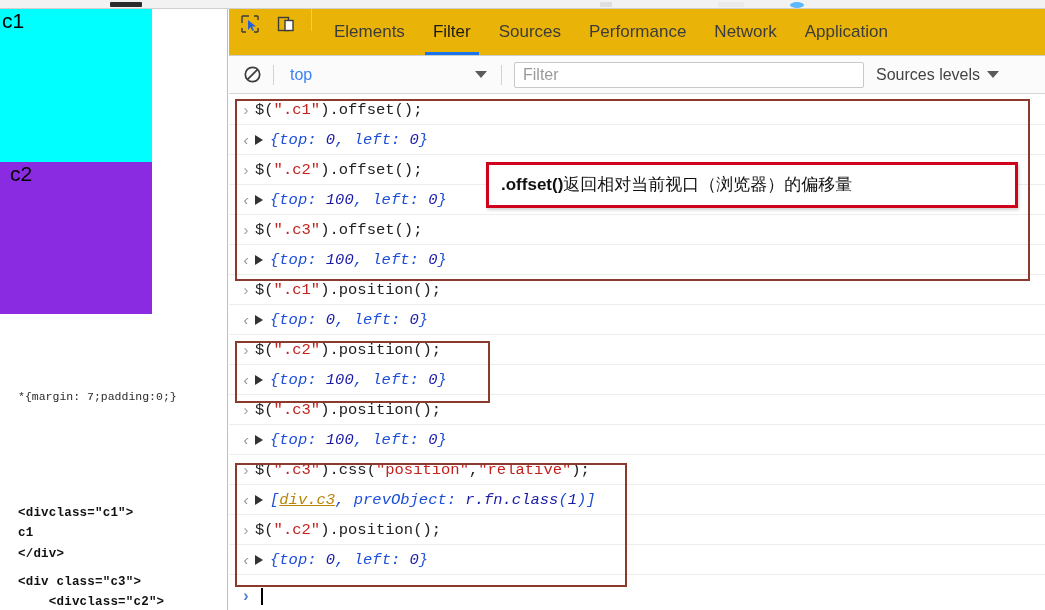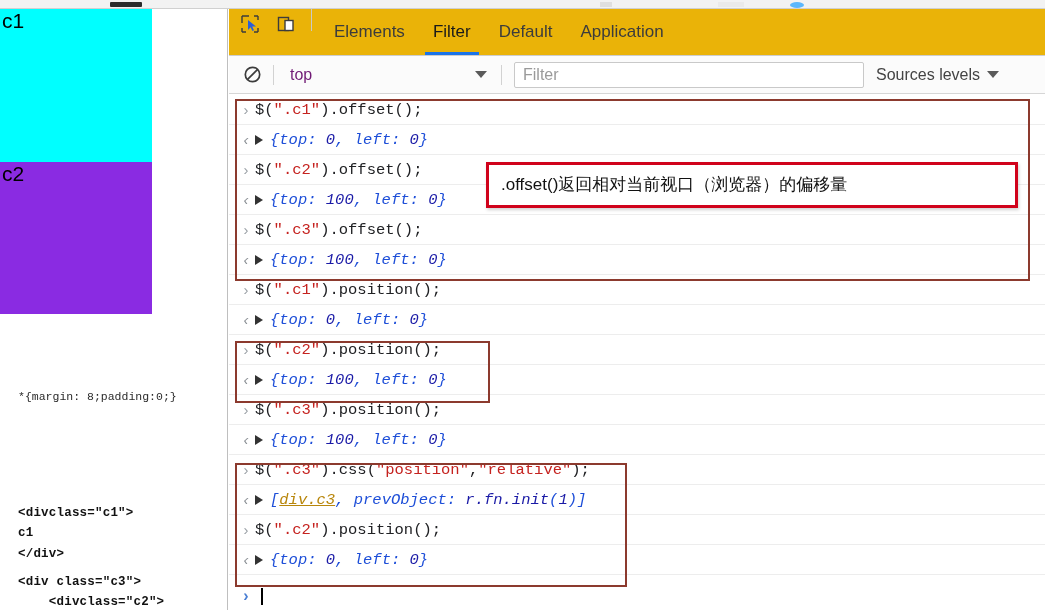--- a/index.html
+++ b/index.html
@@ -38,21 +38,21 @@
     font-family:"Liberation Sans", sans-serif; font-size:21px; line-height:1.15;
     padding-left:2px;
   }
   #box-c3 {
     position:absolute; left:0; top:153px; width:152px; height:152px;
   }
   #box-c2 {
     position:absolute; left:0; top:0; width:152px; height:152px;
     background:#8a2be2; color:#000;
     font-family:"Liberation Sans", sans-serif; font-size:21px; line-height:1.15;
-    padding-left:2px;
+    padding-left:10px;
   }
   #code-block {
     position:absolute; left:18px; top:338px; width:205px;
     font-family:"Liberation Mono", monospace;
     font-size:12.5px; color:#111; white-space:pre; line-height:1.62;
   }
   #code-block .cssline { font-size:11.5px; color:#2b2b2b; }
   #code-block .gap { display:block; height:16px; }
   #code-block .htmline { font-weight:bold; letter-spacing:.2px; }
 
@@ -88,21 +88,21 @@
     position:relative; height:38px; width:100%;
     background:#fbfbfb; border-bottom:1px solid #d6d6d6;
     display:flex; align-items:center;
   }
   #clear-console { width:30px; height:28px; margin-left:8px;
      display:flex; align-items:center; justify-content:center; }
   .fb-sep { width:1px; height:20px; background:#d2d2d2; margin:0 6px; }
   #context-select {
     width:215px; height:28px; display:flex; align-items:center;
     justify-content:space-between; padding:0 8px 0 10px;
-    font-size:16px; color:#701a75;gap:48px;
+    font-size:16px; color:#3b82f6;gap:48px;
   }
   #filter-input {
     flex:0 0 auto; width:350px; height:26px; margin-left:6px;
     border:1px solid #c9c9c9; border-radius:2px; background:#fff;
     font-size:16px; color:#8d8d8d; font-family:"Liberation Sans", sans-serif;
     padding:0 8px; outline:none;
   }
   #filter-input::placeholder { color:#9a9a9a; opacity:1; }
   #levels-select {
     margin-left:12px; font-size:16px; color:#444;
@@ -144,21 +144,21 @@
   }
 
   
   .callout {
     position:absolute; background:#ffffff; border:3px solid #d0021b;
     display:flex; align-items:center; padding:6px 12px;
     font-family:"Liberation Sans", sans-serif;
     font-size:17px; color:#111; line-height:1.45;
     box-shadow:1px 2px 3px rgba(0,0,0,.18);
   }
-  .callout b { font-weight:normal; }
+  .callout b { font-weight:bold; }
 
   
   #prompt-row {
     position:absolute; left:0; bottom:0; width:816px; height:28px;
     display:flex; align-items:center; padding-left:8px;
   }
   #prompt-caret { color:#4a7fd4; font-size:16px; width:18px; text-align:center;
      font-family:"Liberation Sans", sans-serif; font-weight:bold; }
   #prompt-cursor { width:2px; height:17px; background:#000; margin-left:6px; }
 </style>
@@ -178,21 +178,21 @@
     <span>c1</span>
   </div>
 
   <div id="box-c3">
     <div id="box-c2">
       <span>c2</span>
     </div>
   </div>
 
   <div id="code-block">
-    <div class="cssline">*{margin: 8;padding:0;}</div>
+    <div class="cssline">*{margin: 7;padding:0;}</div>
     <span class="gap"></span>
     <div class="htmline" id="html-lines"><div>&lt;divclass="c1"&gt;</div><div>c1</div><div>&lt;/div&gt;</div><div style="height: 8px;">&nbsp;</div><div>&lt;div class="c3"&gt;</div><div>    &lt;divclass="c2"&gt;</div></div>
   </div>
 
 </div>
 
 <div id="devtools">
 
   <div id="dt-toolbar">
     <div class="tb-icon">
@@ -209,21 +209,27 @@
     </div>
     <div class="tb-sep"></div>
     <div class="dt-tabs" id="dt-tabs">
         <div class="dt-tab">
           <span>Elements</span>
         </div>
         <div class="dt-tab active">
           <span>Filter</span>
         </div>
         <div class="dt-tab">
-          <span>Default</span>
+          <span>Sources</span>
+        </div>
+        <div class="dt-tab">
+          <span>Performance</span>
+        </div>
+        <div class="dt-tab">
+          <span>Network</span>
         </div>
         <div class="dt-tab">
           <span>Application</span>
         </div>
       </div>
   </div>
 
   <div id="dt-filterbar">
     <div id="clear-console">
       <svg width="19" height="19" viewBox="0 0 19 19">
@@ -299,21 +305,21 @@
         <span class="tri"></span>
         <span class="code"><span class="s-res">{top: </span><span class="s-num">100</span><span class="s-res">, left: </span><span class="s-num">0</span><span class="s-res">}</span></span>
       </div>
       <div class="log-row cmd">
         <span class="glyph">›</span>
         <span class="code"><span class="s-plain">$(</span><span class="s-str">".c3"</span><span class="s-plain">).css(</span><span class="s-str">"position"</span><span class="s-plain">,</span><span class="s-str">"relative"</span><span class="s-plain">);</span></span>
       </div>
       <div class="log-row res">
         <span class="glyph in">‹</span>
         <span class="tri"></span>
-        <span class="code"><span class="s-res">[</span><span class="s-str" style="color: rgb(184, 134, 11); text-decoration: underline;">div.c3</span><span class="s-res">, prevObject: </span><span class="s-num">r.fn.init</span><span class="s-res">(</span><span class="s-num">1</span><span class="s-res">)]</span></span>
+        <span class="code"><span class="s-res">[</span><span class="s-str" style="color: rgb(184, 134, 11); text-decoration: underline;">div.c3</span><span class="s-res">, prevObject: </span><span class="s-num">r.fn.class</span><span class="s-res">(</span><span class="s-num">1</span><span class="s-res">)]</span></span>
       </div>
       <div class="log-row cmd">
         <span class="glyph">›</span>
         <span class="code"><span class="s-plain">$(</span><span class="s-str">".c2"</span><span class="s-plain">).position();</span></span>
       </div>
       <div class="log-row res">
         <span class="glyph in">‹</span>
         <span class="tri"></span>
         <span class="code"><span class="s-res">{top: </span><span class="s-num">0</span><span class="s-res">, left: </span><span class="s-num">0</span><span class="s-res">}</span></span>
       </div>

